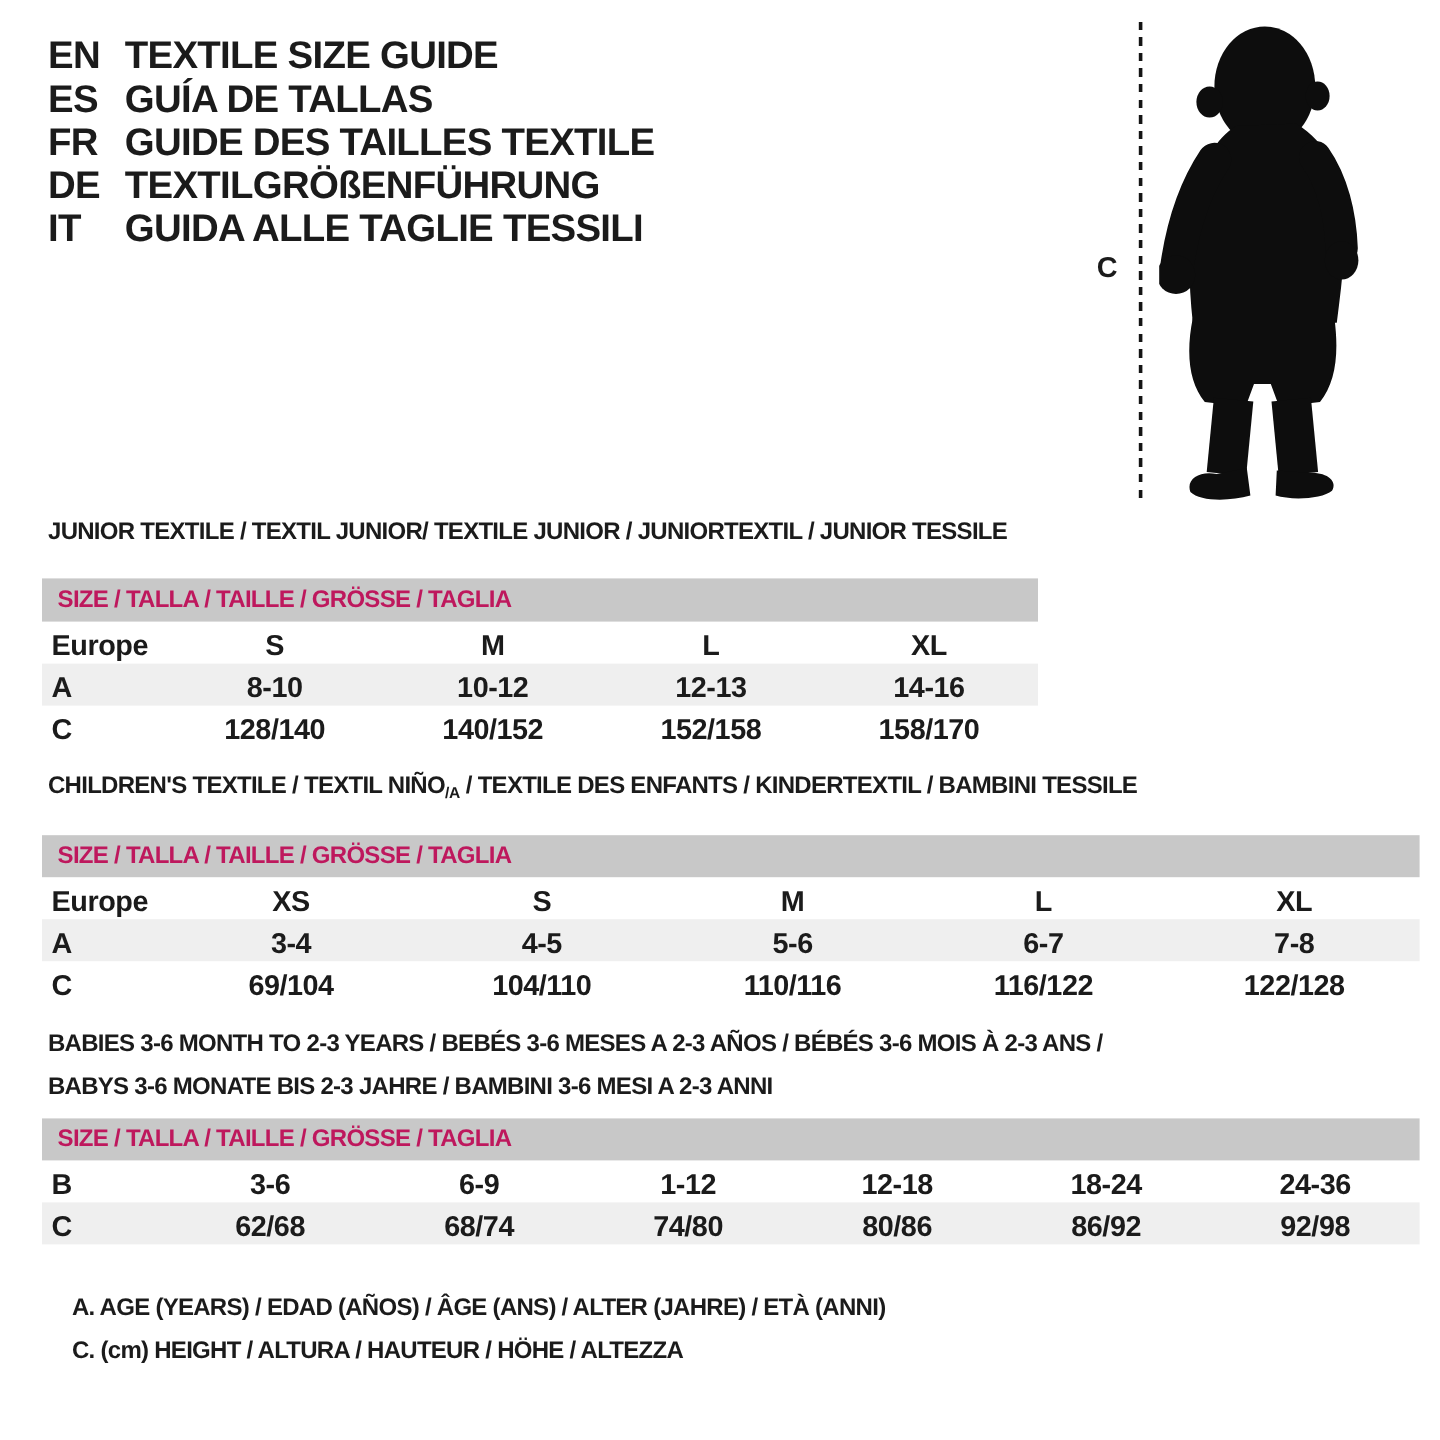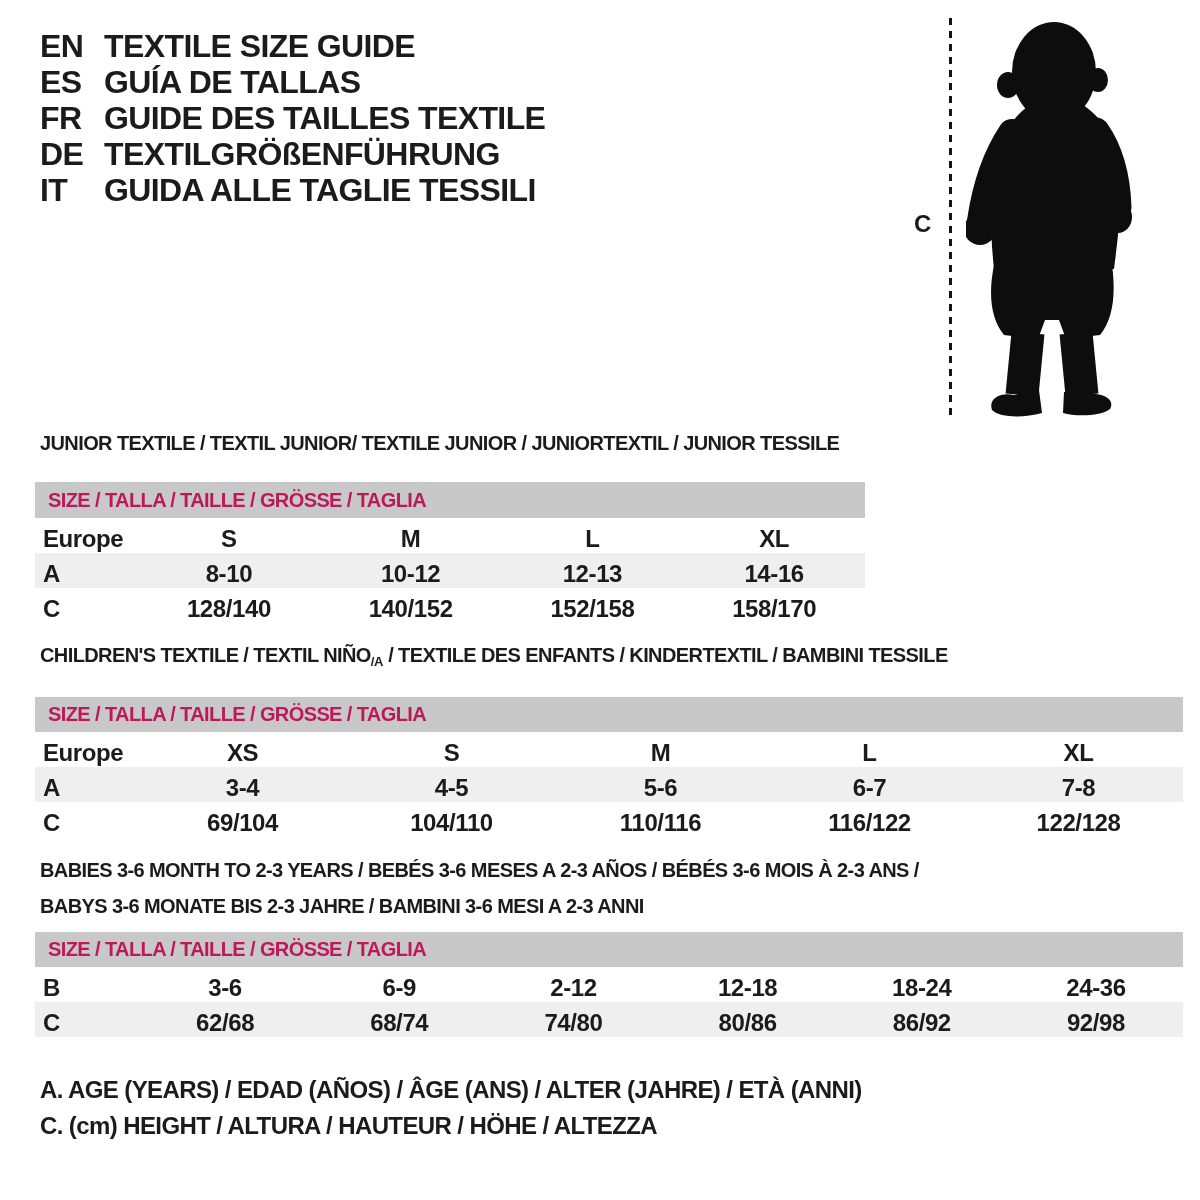--- a/index.html
+++ b/index.html
@@ -42,21 +42,21 @@
   #junior{top:432px;width:830px;}
   #junior .size-header{margin-top:28px;height:36px;line-height:36px;}
   #children{top:644px;width:1148px;}
   #children .size-header{margin-top:24px;}
   #babies{top:852px;width:1148px;}
   #babies .title-line{font-size:20px;letter-spacing:-0.6px;line-height:36px;padding-left:5px;white-space:nowrap;}
   #babies .size-header{margin-top:8px;}
 
   
   .legend{position:absolute;left:40px;top:1072px;}
-  .legend-row{display:flex;align-items:center;height:36px;font-size:24px;letter-spacing:-0.6px;}
+  .legend-row{display:flex;align-items:center;height:36px;font-size:20px;letter-spacing:-0.6px;margin-left:20px;}
 </style>
 </head>
 <body>
 
 <div class="page">
 
   <div class="lang-list">
 
       <div class="lang-row">
         <span class="lang-code">EN</span>
@@ -165,21 +165,21 @@
   <div class="section" id="babies">
     <div class="title-line">BABIES 3-6 MONTH TO 2-3 YEARS / BEBÉS 3-6 MESES A 2-3 AÑOS / BÉBÉS 3-6 MOIS À 2-3 ANS /</div>
     <div class="title-line">BABYS 3-6 MONATE BIS 2-3 JAHRE / BAMBINI 3-6 MESI A 2-3 ANNI</div>
     <div class="size-header">SIZE / TALLA / TAILLE / GRÖSSE / TAGLIA</div>
     <div>
 
         <div class="trow">
           <span class="row-label">B</span>
           <span style="display:contents">
             
-          <span class="cell">3-6</span><span class="cell">6-9</span><span class="cell">2-12</span><span class="cell">12-18</span><span class="cell">18-24</span><span class="cell">24-36</span></span>
+          <span class="cell">3-6</span><span class="cell">6-9</span><span class="cell">1-12</span><span class="cell">12-18</span><span class="cell">18-24</span><span class="cell">24-36</span></span>
         </div>
 
         <div class="trow shaded">
           <span class="row-label">C</span>
           <span style="display:contents">
             
           <span class="cell">62/68</span><span class="cell">68/74</span><span class="cell">74/80</span><span class="cell">80/86</span><span class="cell">86/92</span><span class="cell">92/98</span></span>
         </div>
       </div>
   </div>

